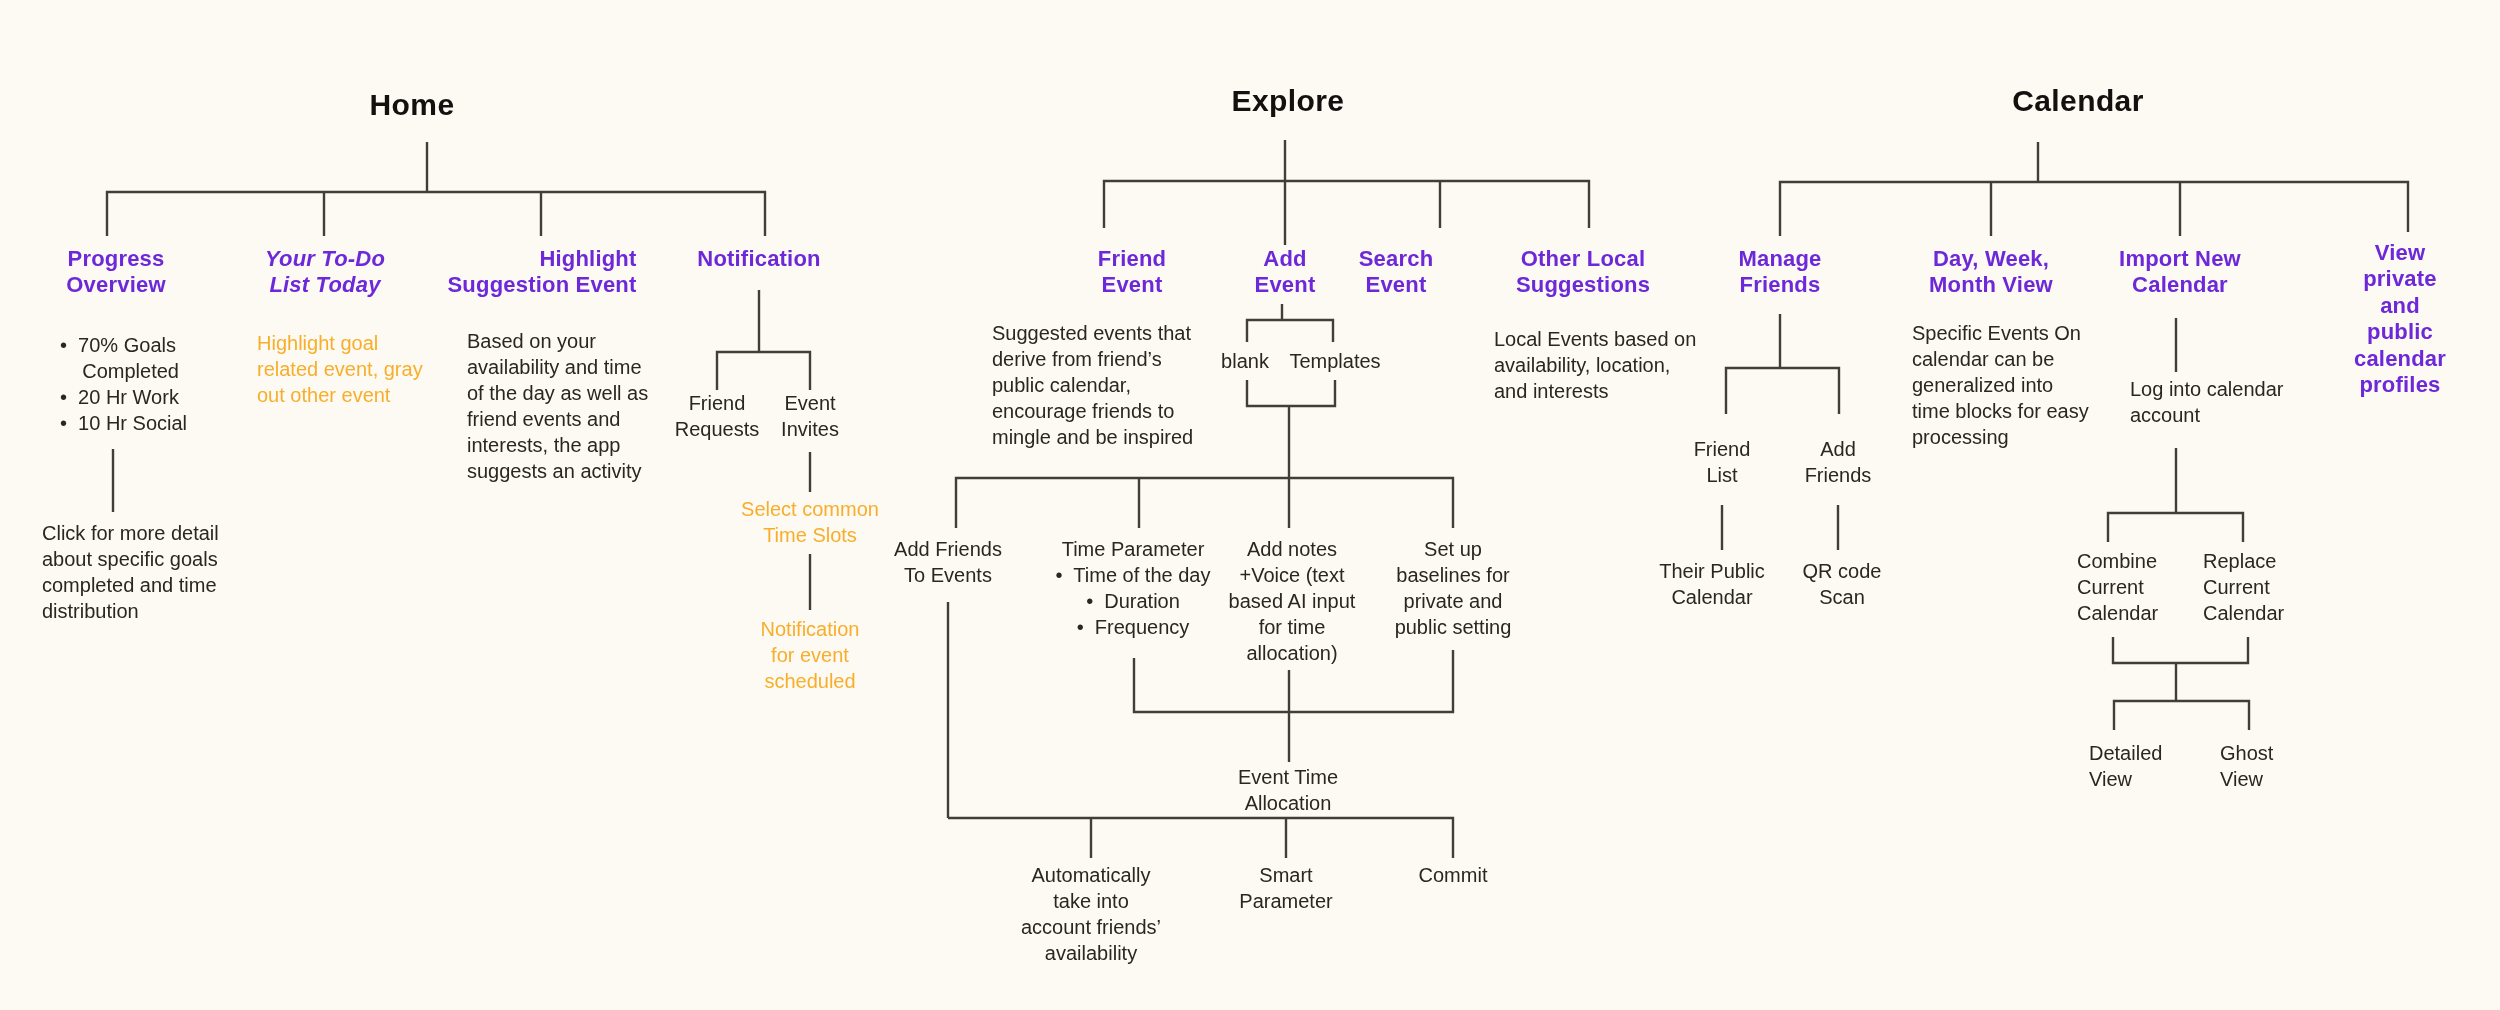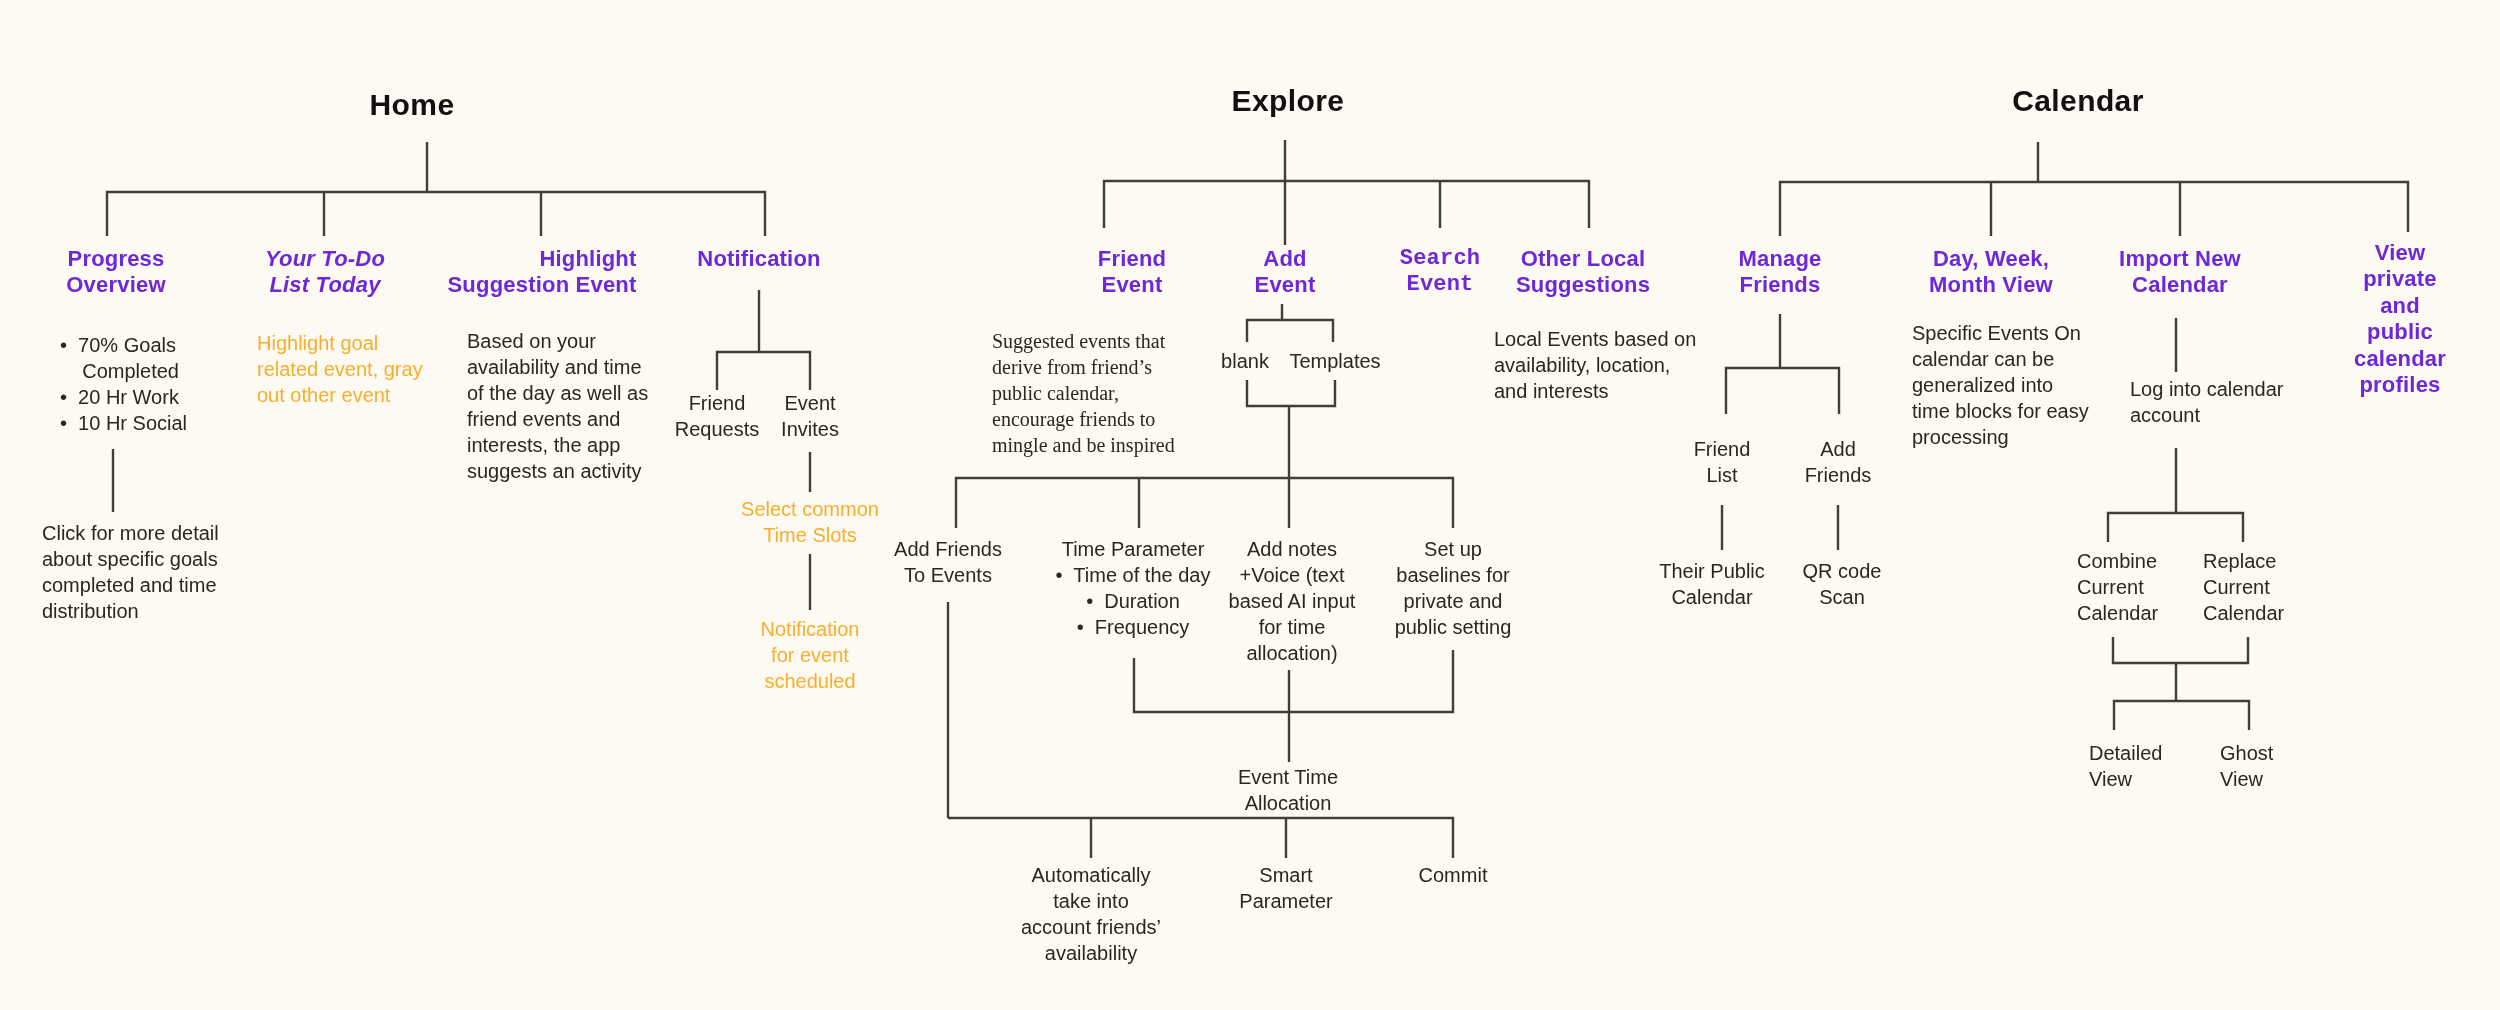--- a/index.html
+++ b/index.html
@@ -83,25 +83,25 @@
 Time Slots</div>
   <div class="lbl c txt accent" style="left:810px;top:616px;">Notification
 for event
 scheduled</div>
 
   <div class="lbl c title" style="left:1288px;top:84px;">Explore</div>
   <div class="lbl c node" style="left:1132px;top:246px;">Friend
 Event</div>
   <div class="lbl c node" style="left:1285px;top:246px;">Add
 Event</div>
-  <div class="lbl c node" style="left:1440px;top:246px;font-family:Liberation Mono, monospace;">Search
+  <div class="lbl c node" style="left:1396px;top:246px;">Search
 Event</div>
   <div class="lbl c node" style="left:1583px;top:246px;">Other Local
 Suggestions</div>
-  <div class="lbl txt" style="left:992px;top:328px;font-family:Liberation Serif, serif;">Suggested events that
+  <div class="lbl txt" style="left:992px;top:320px;">Suggested events that
 derive from friend’s
 public calendar,
 encourage friends to
 mingle and be inspired</div>
   <div class="lbl c txt" style="left:1245px;top:348px;">blank</div>
   <div class="lbl c txt" style="left:1335px;top:348px;">Templates</div>
   <div class="lbl txt" style="left:1494px;top:326px;">Local Events based on
 availability, location,
 and interests</div>
   <div class="lbl c txt" style="left:948px;top:536px;">Add Friends

